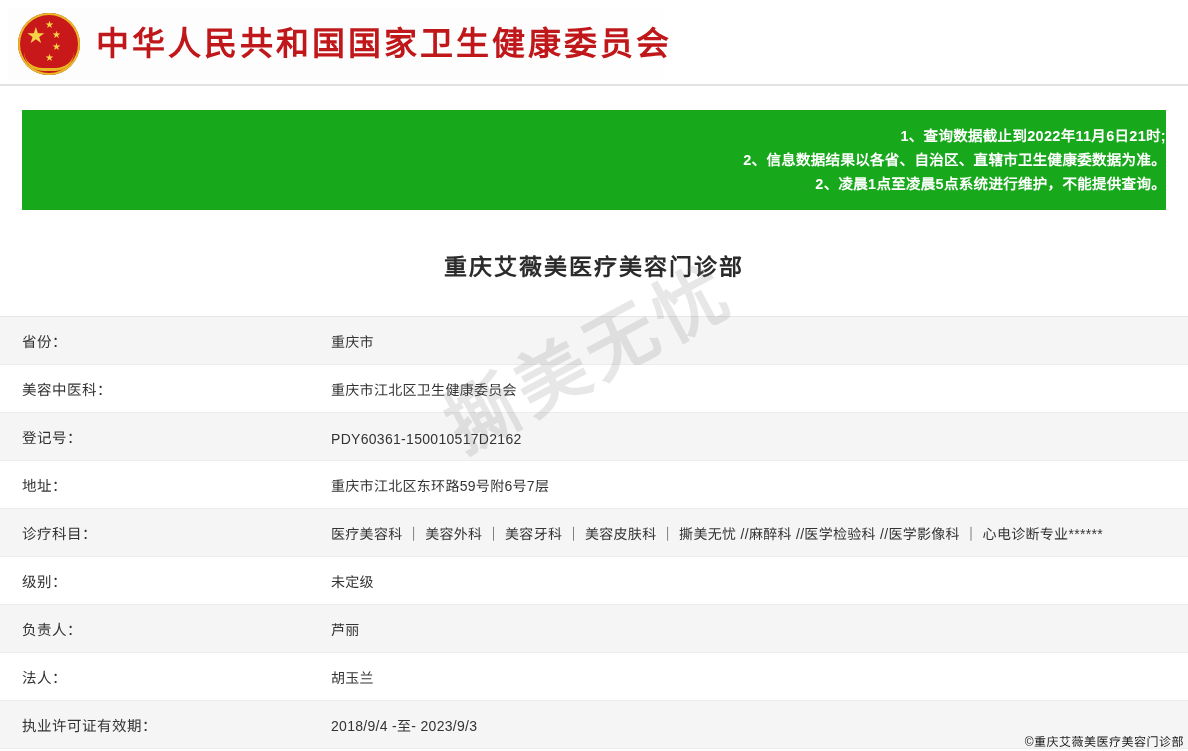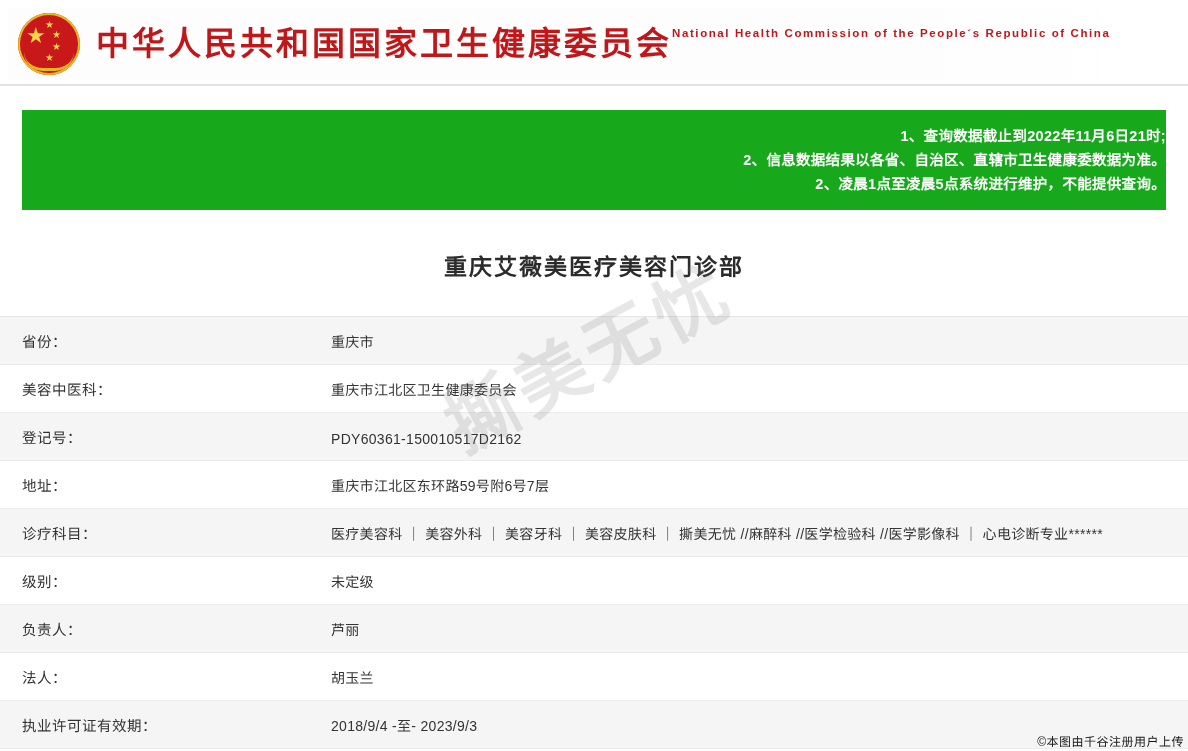--- a/index.html
+++ b/index.html
@@ -186,21 +186,20 @@
     <div class="emblem">
       <span class="star s1">★</span>
       <span class="star s2">★</span>
       <span class="star s3">★</span>
       <span class="star s4">★</span>
       <span class="star s5">★</span>
       <span class="wheat"></span>
     </div>
     <div class="title-block">
       <div class="title-cn">中华人民共和国国家卫生健康委员会</div>
-      <div class="title-en">National Health Commission of the People´s Republic of China</div>
     </div>
   </div>
 </div>
 <div class="header-rule"></div>
 
 <div class="notice-wrap">
   <div class="notice">
     <div>1、查询数据截止到2022年11月6日21时;</div>
     <div>2、信息数据结果以各省、自治区、直辖市卫生健康委数据为准。</div>
     <div>2、凌晨1点至凌晨5点系统进行维护，不能提供查询。</div>
@@ -243,13 +242,13 @@
   <div class="row">
     <div class="cell-label">法人：</div>
     <div class="cell-value">胡玉兰</div>
   </div>
   <div class="row">
     <div class="cell-label">执业许可证有效期：</div>
     <div class="cell-value">2018/9/4 -至- 2023/9/3</div>
   </div>
 </div>
 
-<div class="corner-mark">©本图由千谷注册用户上传</div>
+<div class="corner-mark">©重庆艾薇美医疗美容门诊部</div>
 
 </body></html>

